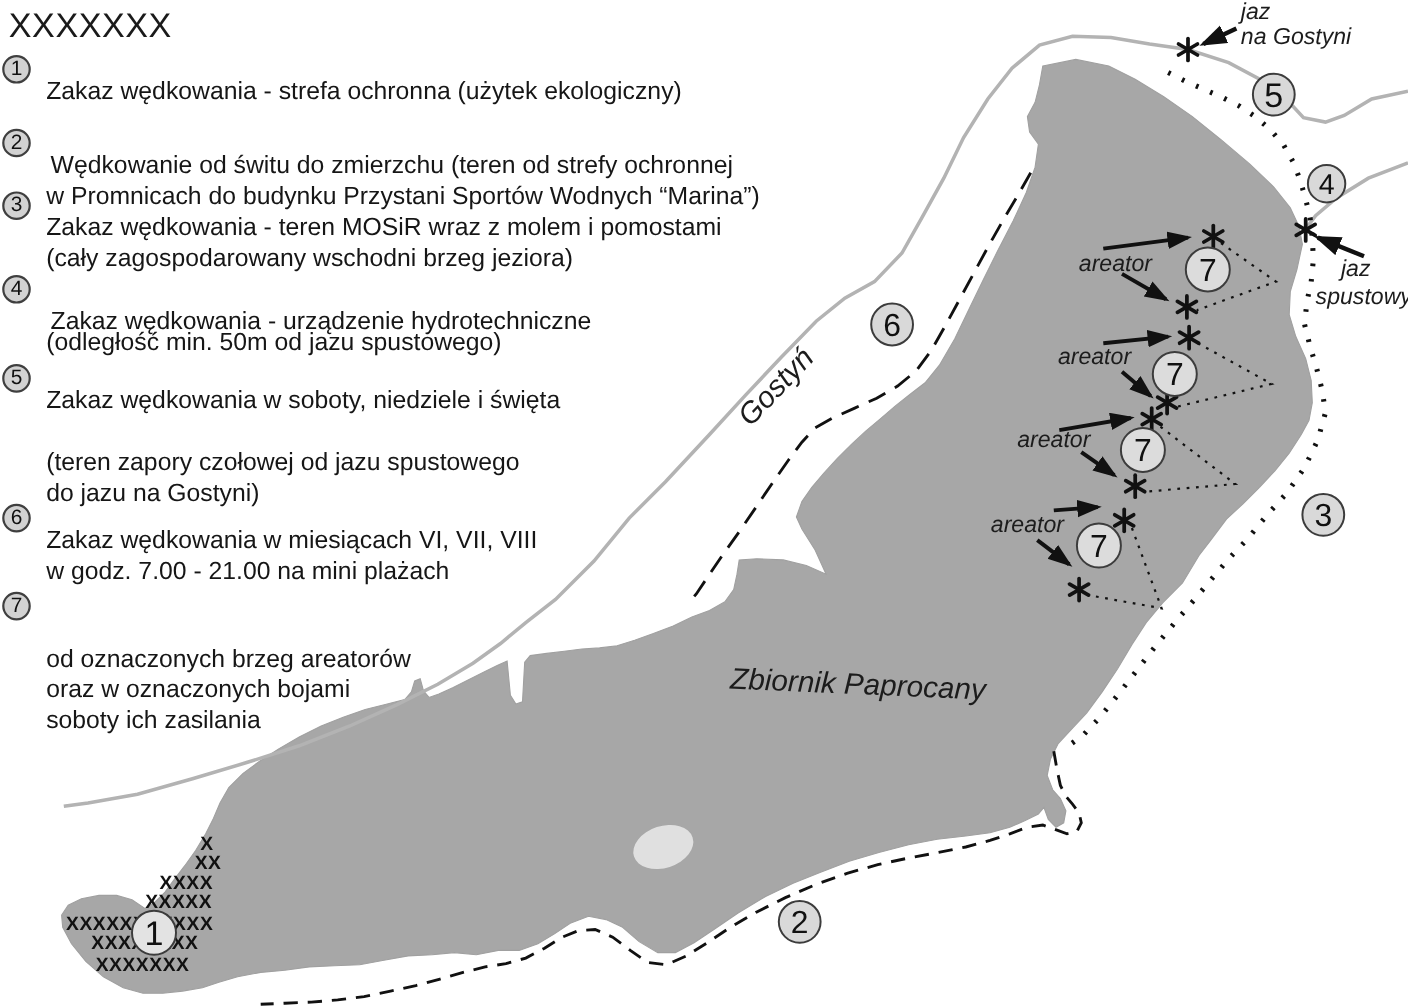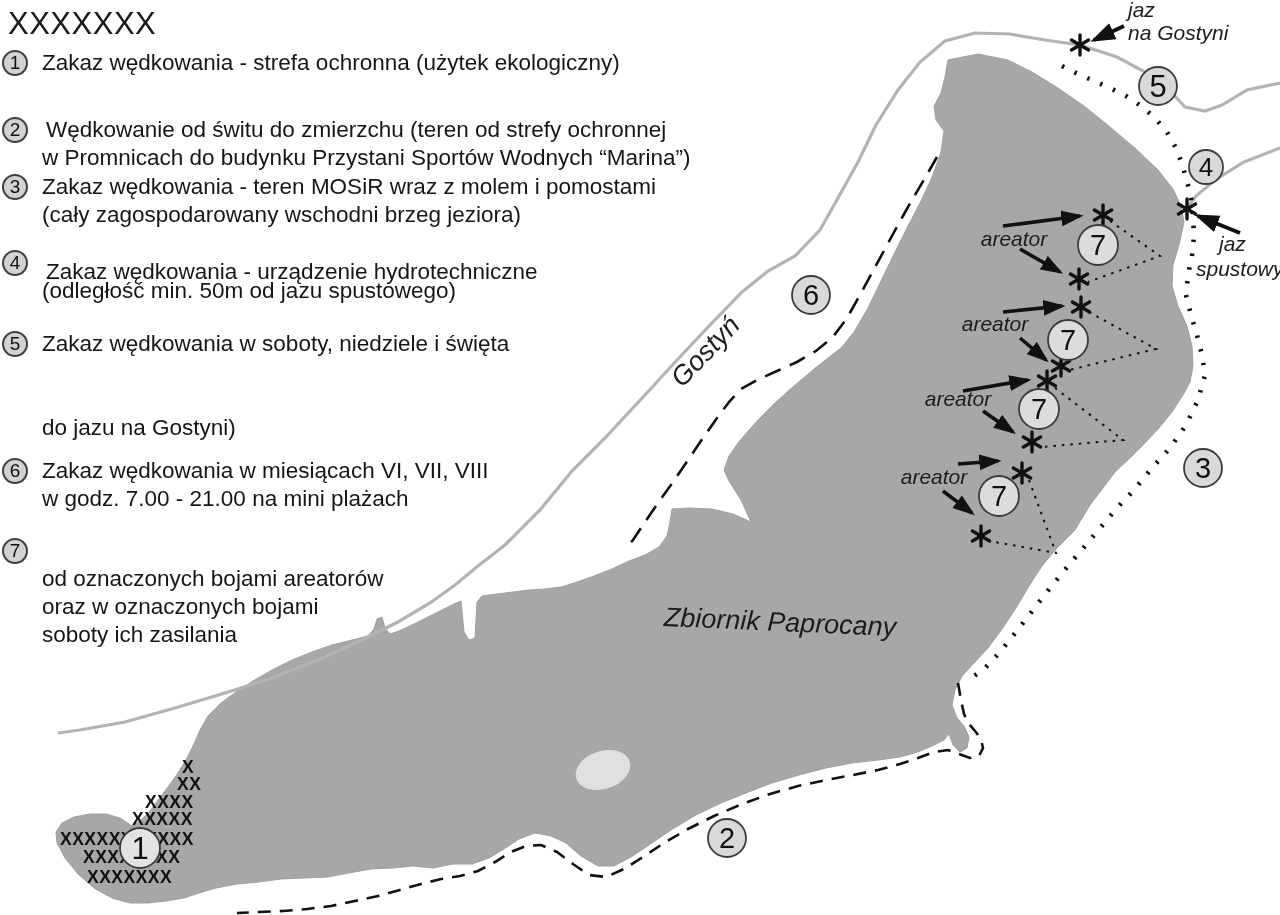--- a/index.html
+++ b/index.html
@@ -2,21 +2,21 @@
 <html><head>
 <meta charset="utf-8">
 <style>
   html,body{margin:0;padding:0;background:#fff;}
   .canvas{position:relative;width:1280px;height:915px;background:#ffffff;overflow:hidden;
           font-family:"Liberation Sans", sans-serif;color:#1a1a1a;}
   .legend-title{position:absolute;left:8px;top:6px;font-size:31px;letter-spacing:.5px;color:#1a1a1a;}
   .lcircle{position:absolute;width:26px;height:26px;border-radius:50%;background:#d2d2d2;
            border:2px solid #3f3f3f;box-sizing:border-box;text-align:center;
            line-height:22px;font-size:19px;color:#111;}
-  .lline{position:absolute;font-size:22.5px;line-height:28px;white-space:nowrap;color:#161616;}
+  .lline{position:absolute;font-size:22.5px;line-height:28px;white-space:nowrap;color:#161616;margin-top:20px;}
   svg text{font-family:"Liberation Sans", sans-serif;}
   .maplabel{font-style:italic;fill:#1c1c1c;}
   .digit{fill:#111;}
 </style>
 </head>
 <body>
 
 <div class="canvas">
 
   <div class="legend-title">XXXXXXX</div>
@@ -31,28 +31,29 @@
   <span class="lcircle" style="left:2px;top:174px">3</span>
   <div class="lline" style="left:42px;top:173px">Zakaz wędkowania - teren MOSiR wraz z molem i pomostami</div>
   <div class="lline" style="left:42px;top:201px">(cały zagospodarowany wschodni brzeg jeziora)</div>
 
   <span class="lcircle" style="left:2px;top:250px">4</span>
   <div class="lline" style="left:46px;top:258px">Zakaz wędkowania - urządzenie hydrotechniczne</div>
   <div class="lline" style="left:42px;top:277px">(odległość min. 50m od jazu spustowego)</div>
 
   <span class="lcircle" style="left:2px;top:331px">5</span>
   <div class="lline" style="left:42px;top:330px">Zakaz wędkowania w soboty, niedziele i święta</div>
+  <div class="lline" style="left:42px;top:386px">(teren zapory czołowej od jazu spustowego</div>
   <div class="lline" style="left:42px;top:414px">do jazu na Gostyni)</div>
 
   <span class="lcircle" style="left:2px;top:458px">6</span>
   <div class="lline" style="left:42px;top:457px">Zakaz wędkowania w miesiącach VI, VII, VIII</div>
   <div class="lline" style="left:42px;top:485px">w godz. 7.00 - 21.00 na mini plażach</div>
 
   <span class="lcircle" style="left:2px;top:538px">7</span>
-  <div class="lline" style="left:42px;top:565px">od oznaczonych bojami areatorów</div>
+  <div class="lline" style="left:42px;top:565px">od oznaczonych brzeg areatorów</div>
   <div class="lline" style="left:42px;top:593px">oraz w oznaczonych bojami</div>
   <div class="lline" style="left:42px;top:621px">soboty ich zasilania</div>
 
   <svg width="1280" height="915" viewBox="0 0 1280 915" style="position:absolute;left:0;top:0;">
     <defs>
       <marker id="ah" markerWidth="8" markerHeight="6" refX="5.2" refY="2.2" orient="auto">
         <path d="M0,0 L6.2,2.2 L0,4.4 z" fill="#111"></path>
       </marker>
       <g id="ast" stroke="#111" stroke-width="3.4" stroke-linecap="round">
         <line x1="0" y1="-10" x2="0" y2="10"></line>

